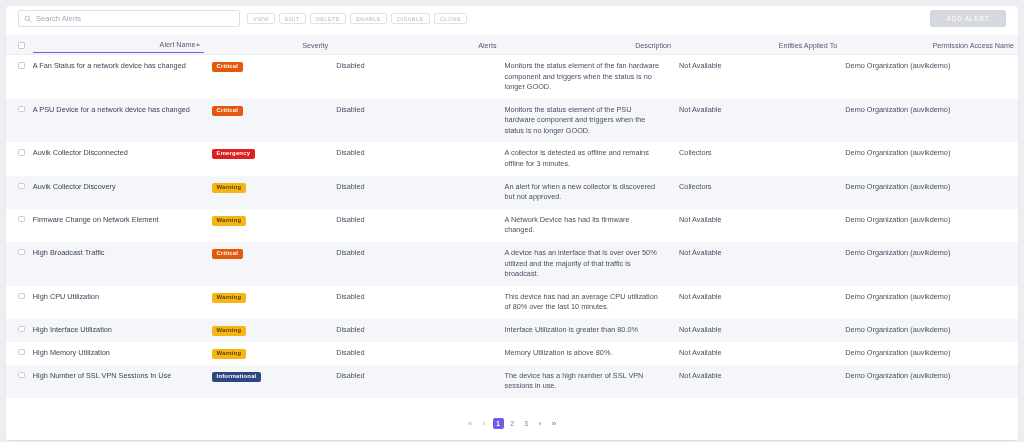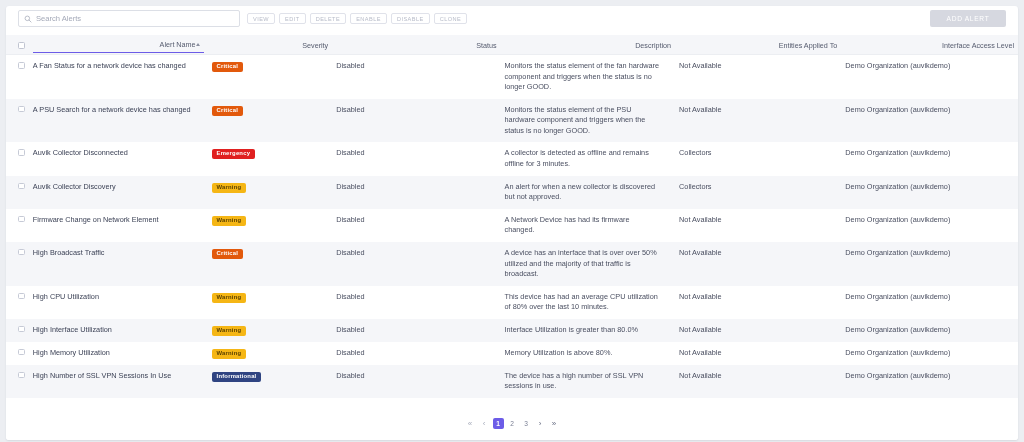--- a/index.html
+++ b/index.html
@@ -229,43 +229,43 @@
             <th class="c-check">
               <span class="chk hdr-chk"></span>
             </th>
             <th class="c-name">
               <div class="th-sorted">
                 <span class="lbl">Alert Name</span>
                 <span class="caret"></span>
               </div>
             </th>
             <th class="c-sev">Severity</th>
-            <th class="c-status">Status</th>
+            <th class="c-status">Alerts</th>
             <th class="c-desc">Description</th>
             <th class="c-ent">Entities Applied To</th>
-            <th class="c-perm">Interface Access Level</th>
+            <th class="c-perm">Permission Access Name</th>
           </tr>
         </thead>
         <tbody id="tbody">
             <tr class="odd">
               <td class="c-check">
                 <span class="chk"></span>
               </td>
               <td class="c-name">A Fan Status for a network device has changed</td>
               <td class="c-sev"><span class="badge critical">Critical</span></td>
               <td class="c-status">Disabled</td>
               <td class="c-desc">Monitors the status element of the fan hardware component and triggers when the status is no longer GOOD.</td>
               <td class="c-ent">Not Available</td>
               <td class="c-perm">Demo Organization (auvikdemo)</td>
             </tr>
             <tr class="even">
               <td class="c-check">
                 <span class="chk"></span>
               </td>
-              <td class="c-name">A PSU Search for a network device has changed</td>
+              <td class="c-name">A PSU Device for a network device has changed</td>
               <td class="c-sev"><span class="badge critical">Critical</span></td>
               <td class="c-status">Disabled</td>
               <td class="c-desc">Monitors the status element of the PSU hardware component and triggers when the status is no longer GOOD.</td>
               <td class="c-ent">Not Available</td>
               <td class="c-perm">Demo Organization (auvikdemo)</td>
             </tr>
             <tr class="odd">
               <td class="c-check">
                 <span class="chk"></span>
               </td>

